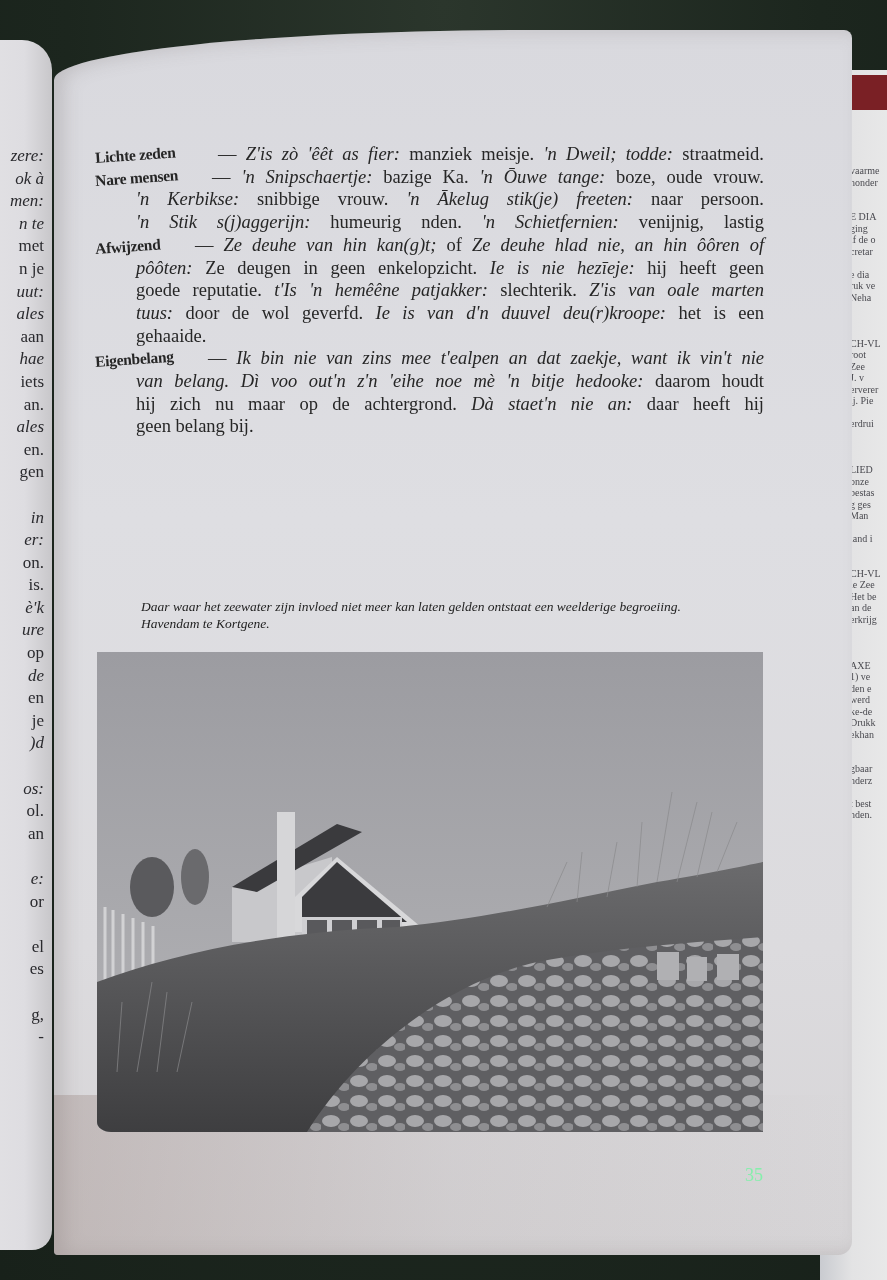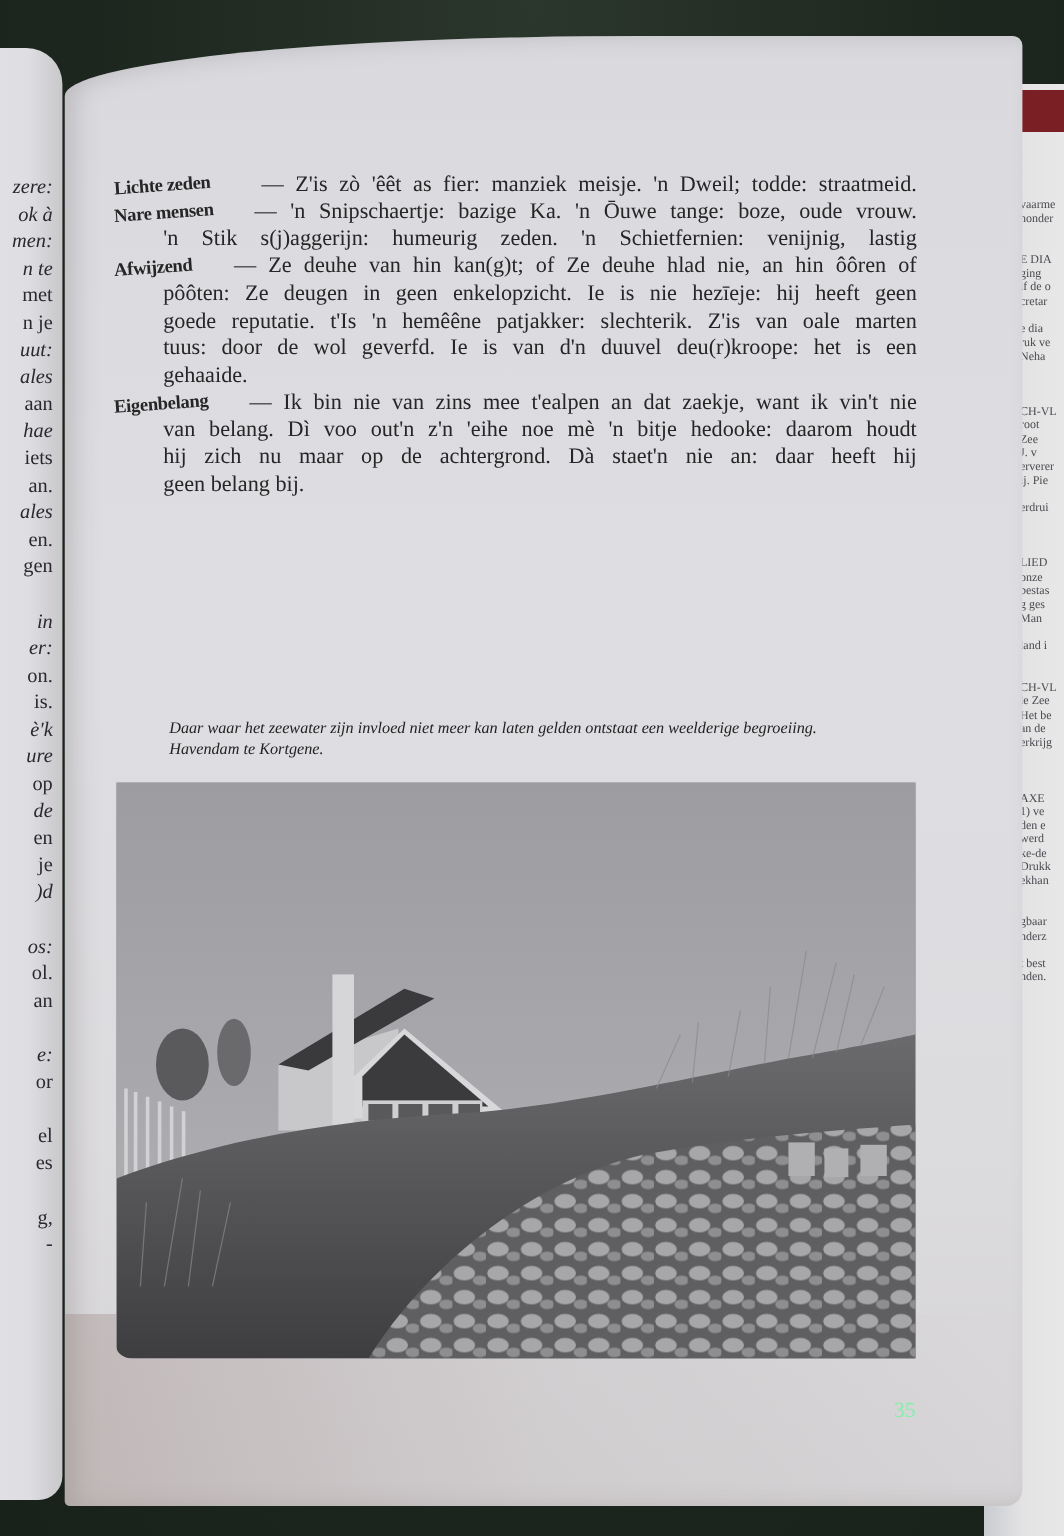--- a/index.html
+++ b/index.html
@@ -57,21 +57,21 @@
   }
   .entry { position: relative; padding-left: 40px; margin-bottom: 0; }
   .entry-head {
     position: absolute; left: 0; top: 4px;
     font-weight: bold; font-size: 15.5px; letter-spacing: -0.3px;
     transform: rotate(-4deg); transform-origin: left bottom; white-space: nowrap;
   }
   .entry-line { display: block; text-align: justify; text-align-last: justify; white-space: nowrap; }
   .entry-line.last { text-align-last: left; }
   .entry-line.first { padding-left: var(--indent); }
-  .it { }
+  .it { font-style: italic; }
   .caption {
     position: absolute; left: 97px; top: 598px; width: 670px;
     font-style: italic; font-size: 13.5px; line-height: 17px; color: #222; margin-left: 44px;
   }
   .photo {
     position: absolute; left: 97px; top: 652px; width: 666px; height: 480px;
     background: #8c8c8f; overflow: hidden;
     border-radius: 0 0 0 14px / 0 0 0 10px;
   }
   .photo svg { display: block; }
@@ -193,21 +193,22 @@
 <div class="main-page"></div>
 
 <div class="content" id="content">
     <div class="entry">
       <span class="entry-head">Lichte zeden</span>
       <span class="entry-line first" style="--indent: 82px;"><span>— </span><span class="it">Z'is zò 'êêt as fier:</span><span> manziek meisje. </span><span class="it">'n Dweil; todde:</span><span> straatmeid.</span></span>
     </div>
     <div class="entry">
       <span class="entry-head">Nare mensen</span>
       <span class="entry-line first" style="--indent: 76px;"><span>— </span><span class="it">'n Snipschaertje:</span><span> bazige Ka. </span><span class="it">'n Ōuwe tange:</span><span> boze, oude vrouw.</span></span>
-      <span class="entry-line"><span class="it">'n Stik s(j)aggerijn:</span><span> humeurig zeden. </span><span class="it">'n Schietfernien:</span><span> venijnig, lastig</span></span>
+      <span class="entry-line"><span class="it">'n Kerbikse:</span><span> snibbige vrouw. </span><span class="it">'n Ākelug stik(je) freeten:</span><span> naar persoon.</span></span>
+      <span class="entry-line"><span class="it">'n Stik s(j)aggerijn:</span><span> humeurig nden. </span><span class="it">'n Schietfernien:</span><span> venijnig, lastig</span></span>
     </div>
     <div class="entry">
       <span class="entry-head">Afwijzend</span>
       <span class="entry-line first" style="--indent: 59px;"><span>— </span><span class="it">Ze deuhe van hin kan(g)t;</span><span> of </span><span class="it">Ze deuhe hlad nie, an hin ôôren of</span></span>
       <span class="entry-line"><span class="it">pôôten:</span><span> Ze deugen in geen enkelopzicht. </span><span class="it">Ie is nie hezīeje:</span><span> hij heeft geen</span></span>
       <span class="entry-line"><span>goede reputatie. </span><span class="it">t'Is 'n hemêêne patjakker:</span><span> slechterik. </span><span class="it">Z'is van oale marten</span></span>
       <span class="entry-line"><span class="it">tuus:</span><span> door de wol geverfd. </span><span class="it">Ie is van d'n duuvel deu(r)kroope:</span><span> het is een</span></span>
       <span class="entry-line last"><span>gehaaide.</span></span>
     </div>
     <div class="entry">

